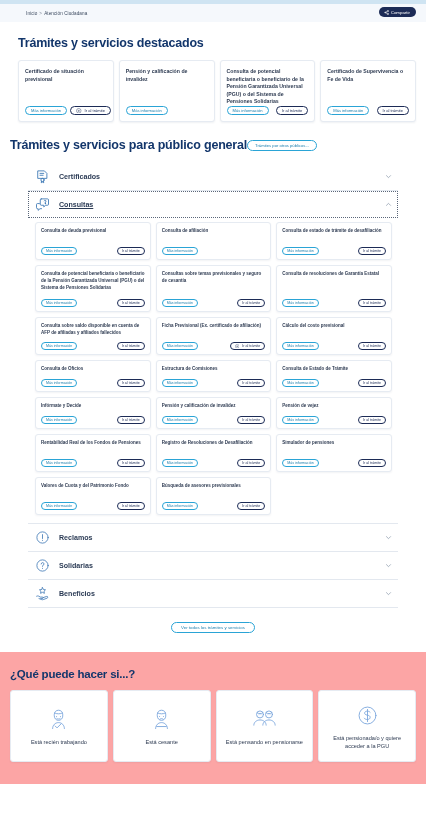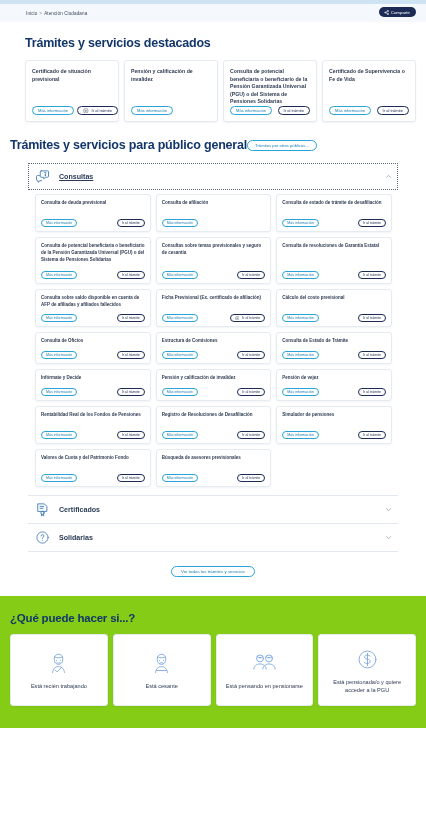--- a/index.html
+++ b/index.html
@@ -58,21 +58,21 @@
   }
   .share-btn svg { width: 5px; height: 5px; display:block; }
 
   
   .h-section {
     font-size: 12.5px;
     font-weight: bold;
     color: #13366b;
     letter-spacing: -.2px;
   }
-  .sec-featured { padding: 14px 10px 0 25px; }
+  .sec-featured { padding: 14px 10px 0 18px; }
   .sec-featured .h-section { margin-bottom: 10px; }
 
   
   .feat-row {
     display: flex;
     gap: 5px;
   }
   .card {
     background: #fff;
     border: 1px solid #e6ebf2;
@@ -223,21 +223,21 @@
     display: inline-flex;
     align-items: center;
     background: #fff;
     cursor: pointer;
     white-space: nowrap;
   }
 
   
   .sec-what {
     margin-top: 19px;
-    background: #84cc16;
+    background: #fca5a5;
     padding: 16px 10px 22px 10px;
   }
   .sec-what .h-section { margin-bottom: 10px; font-size: 11.5px; }
   .what-row { display: flex; gap: 5px; }
   .what-card {
     flex: 1 1 0;
     min-width: 0;
     background: #fff;
     border: 1px solid #e6ebf2;
     border-radius: 3px;
@@ -333,20 +333,39 @@
 
   <div class="sec-general">
     <div class="gen-head">
       <div class="h-section">Trámites y servicios para público general</div>
       <span class="pill-outline-blue">Trámites por otros públicos...</span>
     </div>
 
     <div class="accordion">
 
       <div class="acc-item">
+        <div class="acc-head">
+          <span class="acc-ico">
+            <svg viewBox="0 0 24 24" fill="none" stroke="#3d78b5" stroke-width="1.4" stroke-linecap="round" stroke-linejoin="round">
+              <path d="M5 3h10l4 4v8h-14z"></path>
+                <path d="M8 7h6M8 10h5"></path>
+                <circle cx="12" cy="17.5" r="2.6"></circle>
+                <path d="M10.4 19.6L10 22l2-1.1 2 1.1-.4-2.4"></path>
+            </svg>
+          </span>
+          <span class="acc-label">Certificados</span>
+          <span class="chev">
+            <svg viewBox="0 0 24 24" fill="none" stroke="#8795a8" stroke-width="2.4" stroke-linecap="round" stroke-linejoin="round">
+                <polyline points="5 9 12 16 19 9"></polyline>
+              </svg>
+          </span>
+        </div>
+      </div>
+
+      <div class="acc-item">
         <div class="acc-head focused">
           <span class="acc-ico">
             <svg viewBox="0 0 24 24" fill="none" stroke="#3d78b5" stroke-width="1.4" stroke-linecap="round" stroke-linejoin="round">
               <path d="M10 3h10a1.6 1.6 0 0 1 1.6 1.6v7A1.6 1.6 0 0 1 20 13.2h-3l-3 2.6v-2.6h-4A1.6 1.6 0 0 1 8.4 11.6v-7A1.6 1.6 0 0 1 10 3z"></path>
               <path d="M14.8 6.2a1.4 1.4 0 1 1 1.6 1.9v1"></path>
                 <circle cx="16.4" cy="10.6" r=".5" fill="#3d78b5"></circle>
               <path d="M7 10.5H4a1.6 1.6 0 0 0-1.6 1.6v5A1.6 1.6 0 0 0 4 18.7h1v2.6l3-2.6h2.5"></path>
             </svg>
           </span>
           <span class="acc-label">Consultas</span>
@@ -527,55 +546,70 @@
               </div>
             </div>
 
           </div>
         </div>
       </div>
 
       <div class="acc-item">
         <div class="acc-head">
           <span class="acc-ico">
-            <svg viewBox="0 0 24 24" fill="none" stroke="#3d78b5" stroke-width="1.4" stroke-linecap="round" stroke-linejoin="round">
-              <path d="M5 3h10l4 4v8h-14z"></path>
-                <path d="M8 7h6M8 10h5"></path>
-                <circle cx="12" cy="17.5" r="2.6"></circle>
-                <path d="M10.4 19.6L10 22l2-1.1 2 1.1-.4-2.4"></path>
-            </svg>
-          </span>
-          <span class="acc-label">Certificados</span>
+            <svg viewBox="0 0 24 24" fill="none" stroke="#3d78b5" stroke-width="1.3" stroke-linecap="round">
+                <circle cx="12" cy="12" r="9"></circle>
+                <path d="M12 7.4v6.2"></path>
+                <circle cx="12" cy="16.5" r=".85" fill="#3d78b5" stroke="none"></circle>
+              </svg>
+          </span>
+          <span class="acc-label">Reclamos</span>
           <span class="chev">
             <svg viewBox="0 0 24 24" fill="none" stroke="#8795a8" stroke-width="2.4" stroke-linecap="round" stroke-linejoin="round">
                 <polyline points="5 9 12 16 19 9"></polyline>
               </svg>
           </span>
         </div>
       </div>
-
 
       <div class="acc-item">
         <div class="acc-head">
           <span class="acc-ico">
             <svg viewBox="0 0 24 24" fill="none" stroke="#3d78b5" stroke-width="1.3" stroke-linecap="round" stroke-linejoin="round">
                 <circle cx="12" cy="12" r="9"></circle>
                 <path d="M9.9 9.5a2.2 2.2 0 1 1 2.9 2.2c-.6.25-.8.7-.8 1.3v.4"></path>
                 <circle cx="12" cy="16.3" r=".8" fill="#3d78b5" stroke="none"></circle>
               </svg>
           </span>
           <span class="acc-label">Solidarias</span>
           <span class="chev">
             <svg viewBox="0 0 24 24" fill="none" stroke="#8795a8" stroke-width="2.4" stroke-linecap="round" stroke-linejoin="round">
                 <polyline points="5 9 12 16 19 9"></polyline>
               </svg>
           </span>
         </div>
       </div>
 
+      <div class="acc-item">
+        <div class="acc-head">
+          <span class="acc-ico">
+            <svg viewBox="0 0 24 24" fill="none" stroke="#3d78b5" stroke-width="1.3" stroke-linecap="round" stroke-linejoin="round">
+              <path d="M12 2.6l1.5 3 3.3.5-2.4 2.3.6 3.3L12 10.1 8.9 11.7l.6-3.3L7.1 6.1l3.3-.5z"></path>
+              <path d="M2.6 16.3c1.4-.7 2.6-.5 3.8.2l2.1 1.2h3.1c.9 0 1.5.5 1.5 1.2s-.6 1.2-1.5 1.2H9.2"></path>
+              <path d="M13 18.6l5.4-1.9c1-.35 1.9.1 2.1.9.2.75-.3 1.5-1.2 1.85l-6.1 2.3c-.9.35-1.6.35-2.5 0l-4.3-1.6"></path>
+            </svg>
+          </span>
+          <span class="acc-label">Beneficios</span>
+          <span class="chev">
+            <svg viewBox="0 0 24 24" fill="none" stroke="#8795a8" stroke-width="2.4" stroke-linecap="round" stroke-linejoin="round">
+                <polyline points="5 9 12 16 19 9"></polyline>
+              </svg>
+          </span>
+        </div>
+      </div>
 
     </div>
 
     <div class="seeall-wrap">
       <span class="pill-seeall">Ver todos los trámites y servicios</span>
     </div>
   </div>
 
   <div class="sec-what">
     <div class="h-section">¿Qué puede hacer si...?</div>

